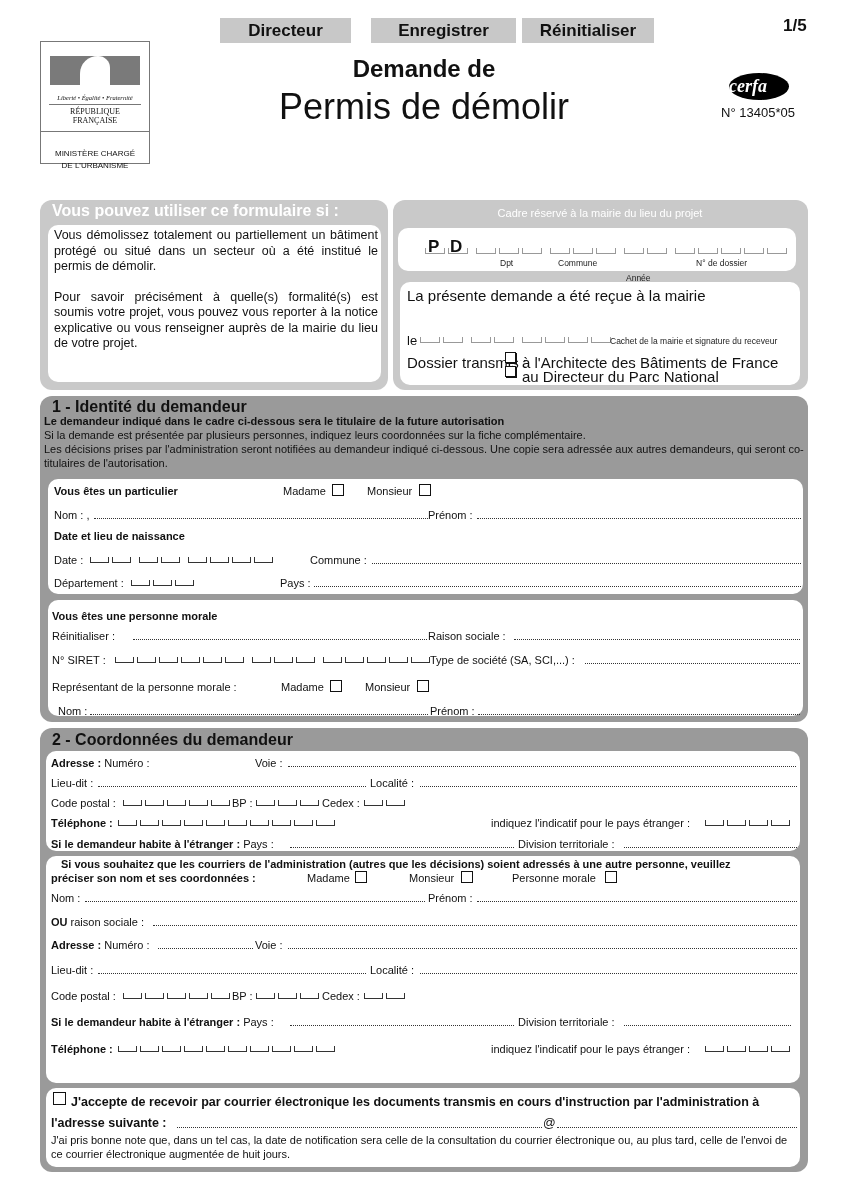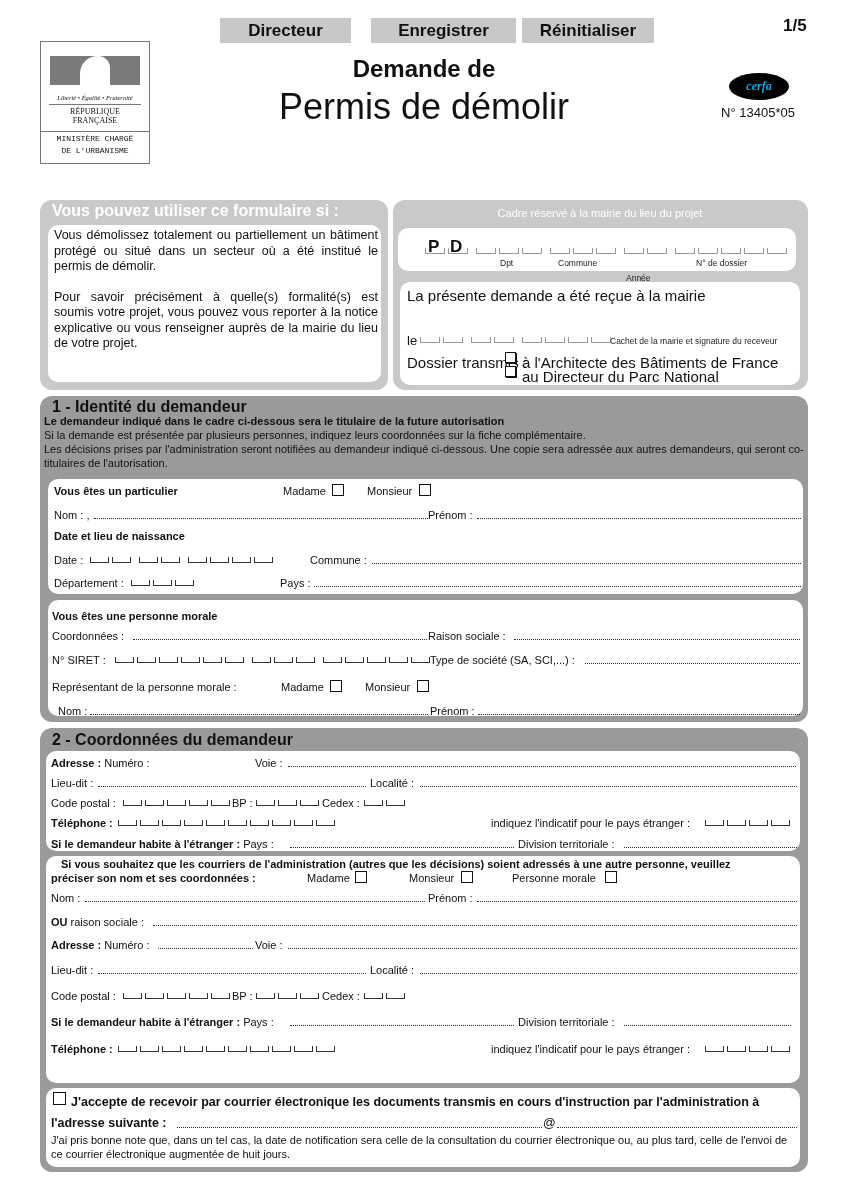--- a/index.html
+++ b/index.html
@@ -9,26 +9,26 @@
   
   .topbtn { position: absolute; top: 18px; height: 25px; background: #c8c8c8; font-weight: bold; font-size: 17px; text-align: center; line-height: 25px; color: #111; cursor: pointer; }
   .page-num { position: absolute; top: 16px; left: 783px; font-weight: bold; font-size: 17px; }
 
   
   .logo { position: absolute; left: 40px; top: 41px; width: 110px; height: 123px; border: 1px solid #777; background: #fff; }
   .logo .flag { position: absolute; left: 9px; top: 14px; width: 90px; height: 29px; background: #7a7a7a; }
   .logo .flag .face { position: absolute; left: 30px; top: 0; width: 30px; height: 29px; background: #fff; border-radius: 60% 40% 0 0; }
   .logo .motto { position: absolute; left: 0; width: 100%; top: 52px; text-align: center; font-family: "Liberation Serif", serif; font-style: italic; font-size: 6.5px; }
   .logo .rep { position: absolute; left: 8px; right: 8px; top: 62px; border-top: 1px solid #777; text-align: center; font-family: "Liberation Serif", serif; font-size: 8px; padding-top: 2px; }
-  .logo .min { position: absolute; left: 0; right: 0; top: 89px; border-top: 1px solid #777; text-align: center; font-family: Liberation Mono, monospace; font-size: 8px; line-height: 12px; padding-top: 1px; }
+  .logo .min { position: absolute; left: 0; right: 0; top: 89px; border-top: 1px solid #777; text-align: center; font-family: Liberation Sans, sans-serif; font-size: 8px; line-height: 12px; padding-top: 16px; }
 
   .title-sub { position: absolute; left: 270px; width: 308px; top: 55px; text-align: center; font-weight: bold; font-size: 24px; }
   .title-main { position: absolute; left: 240px; width: 368px; top: 86px; text-align: center; font-weight: normal; font-size: 36px; }
 
-  .cerfa { position: absolute; left: 729px; top: 73px; width: 60px; height: 27px; background: #000; border-radius: 50%; color: #0ea5e9; font-family: "Liberation Serif", serif; font-style: italic; font-weight: bold; font-size: 12px; text-align: center; line-height: 26px; }
+  .cerfa { position: absolute; left: 729px; top: 73px; width: 60px; height: 27px; background: #000; border-radius: 50%; color: #ffffff; font-family: "Liberation Serif", serif; font-style: italic; font-weight: bold; font-size: 18px; text-align: left; line-height: 26px; }
   .cerfa-num { position: absolute; left: 710px; top: 105px; width: 96px; text-align: center; font-size: 13px; }
 
   
   .panel { position: absolute; border-radius: 12px; }
   .panel.light { background: #c9c9c9; }
   .panel.dark { background: #9a9a9a; }
   .inner { position: absolute; background: #fff; border-radius: 10px; }
 
   .usage-title { position: absolute; left: 52px; top: 202px; color: #fff; font-weight: bold; font-size: 16px; }
   .usage-text { position: absolute; left: 54px; top: 228px; width: 324px; font-size: 12.5px; line-height: 15.5px; text-align: justify; }
@@ -181,21 +181,21 @@
 <div class="boxes" style="left:131px;top:580px;">
   <div class="bx"></div>
     <div class="bx"></div>
     <div class="bx"></div>
 </div>
 <div class="fl" style="left:280px;top:577px;">Pays :</div>
 <div class="dots" style="left:314px;top:586px;width:487px;"></div>
 
 <div class="inner" style="left:48px;top:600px;width:755px;height:116px;"></div>
 <div class="fl b" style="left:52px;top:610px;">Vous êtes une personne morale</div>
-<div class="fl" style="left:52px;top:630px;">Coordonnées :</div>
+<div class="fl" style="left:52px;top:630px;">Réinitialiser :</div>
 <div class="dots" style="left:133px;top:639px;width:294px;"></div>
 <div class="fl" style="left:428px;top:630px;">Raison sociale :</div>
 <div class="dots" style="left:514px;top:639px;width:286px;"></div>
 
 <div class="fl" style="left:52px;top:654px;">N° SIRET :</div>
 <div class="boxes" style="left:115px;top:657px;">
   <div class="bx"></div>
     <div class="bx"></div>
     <div class="bx"></div>
     <div class="bx"></div>

